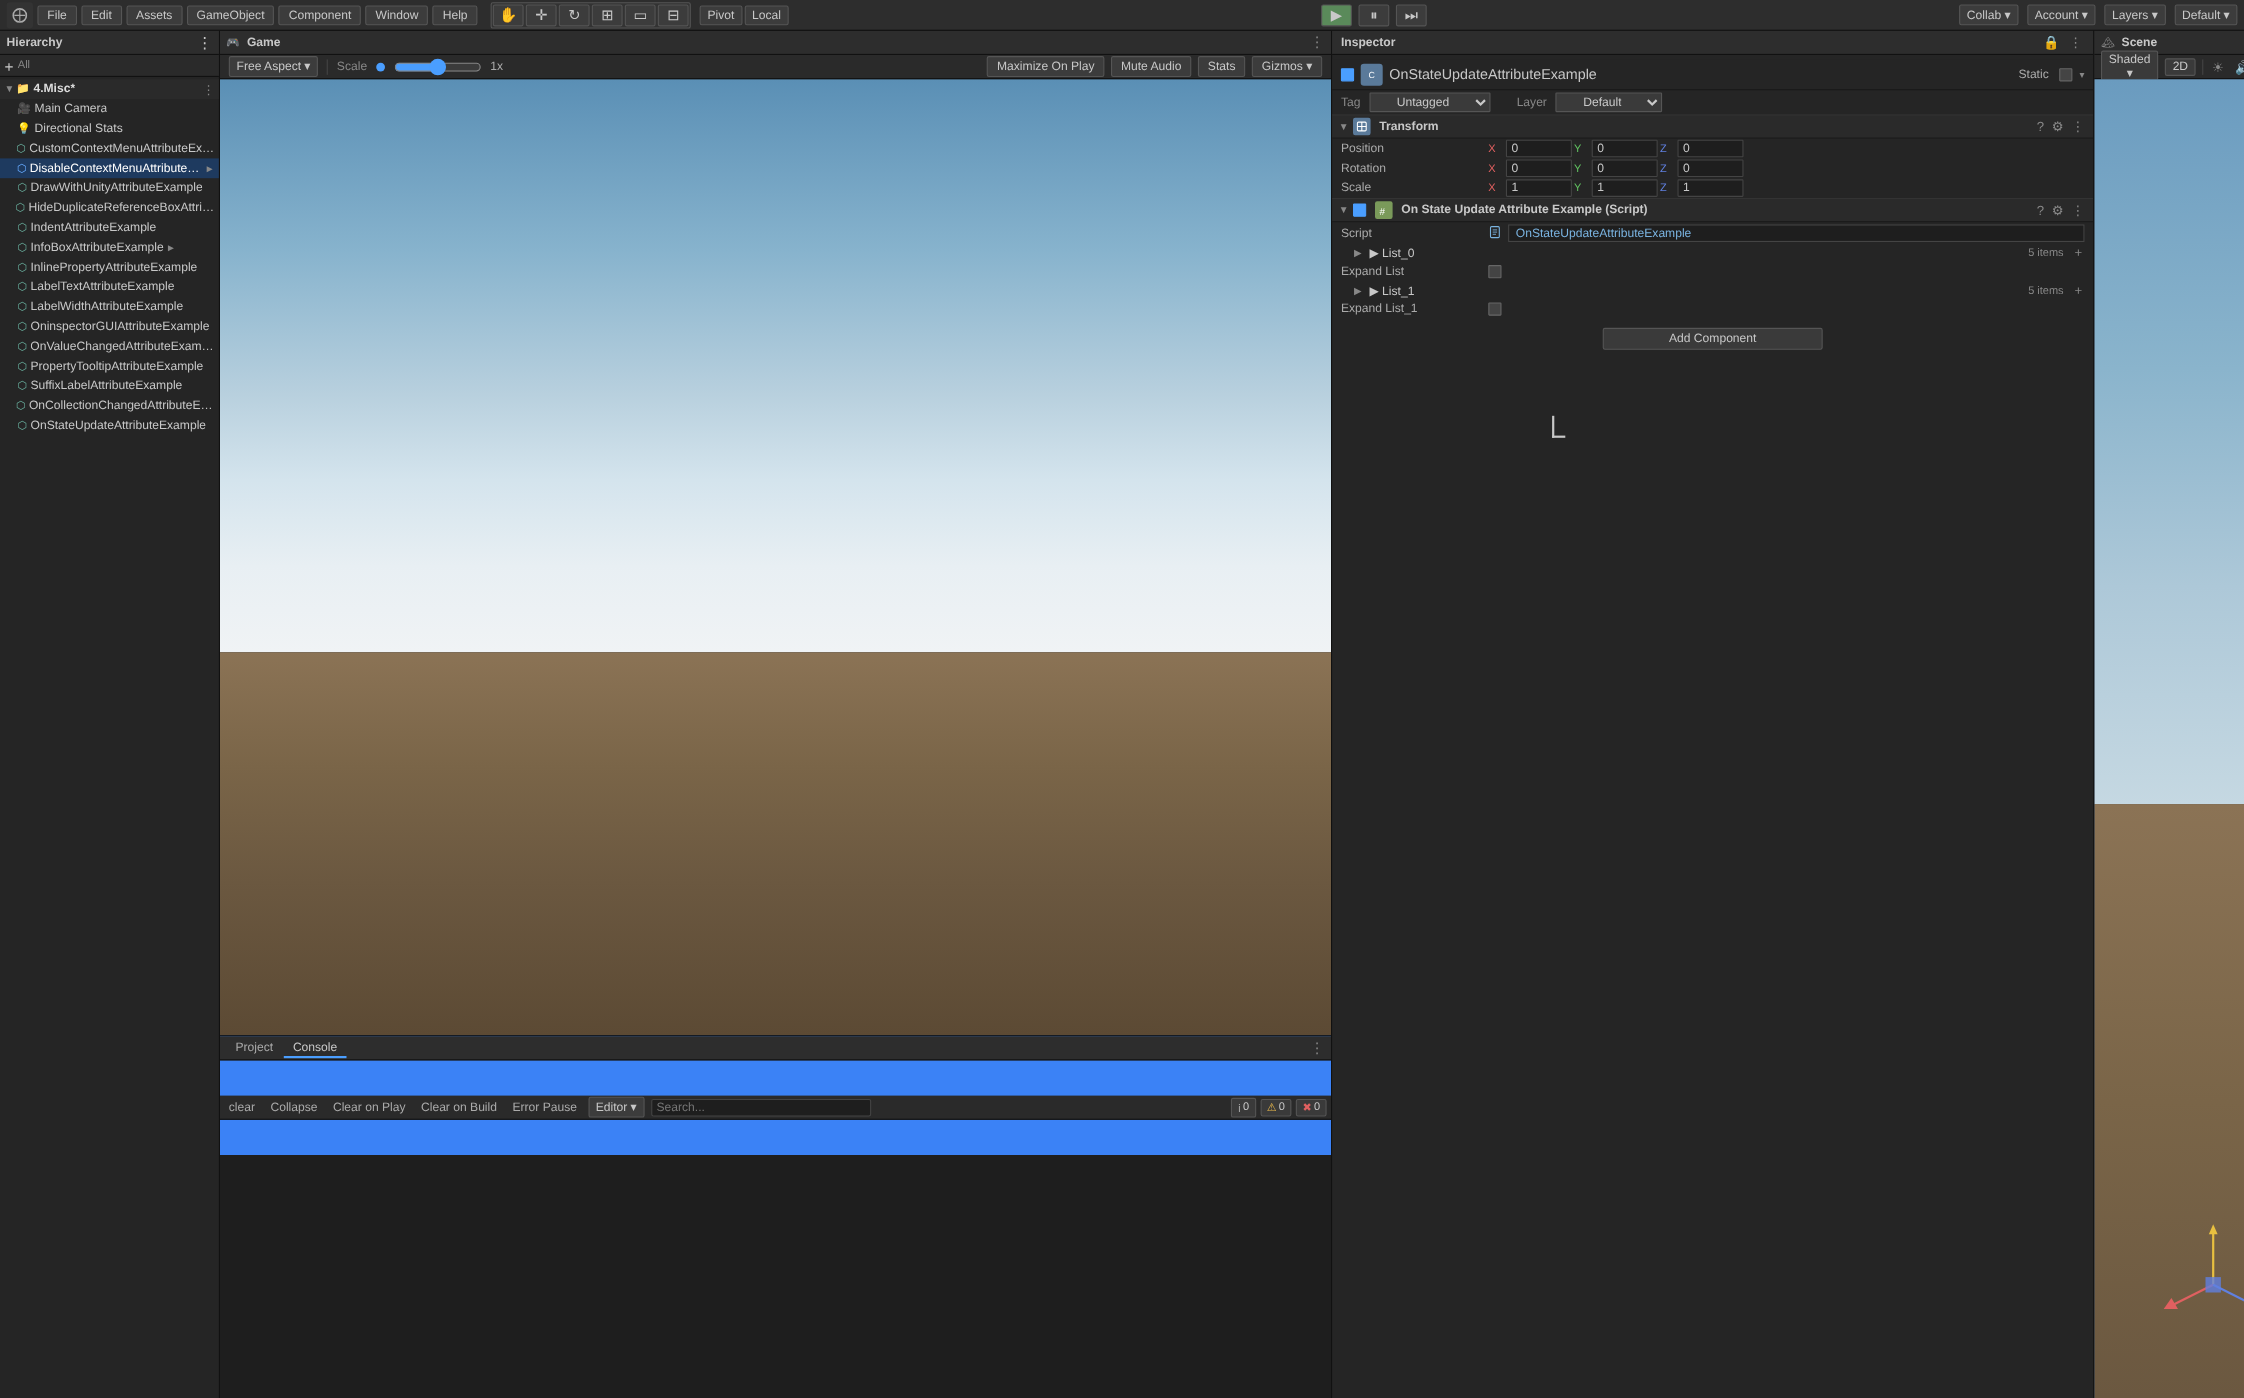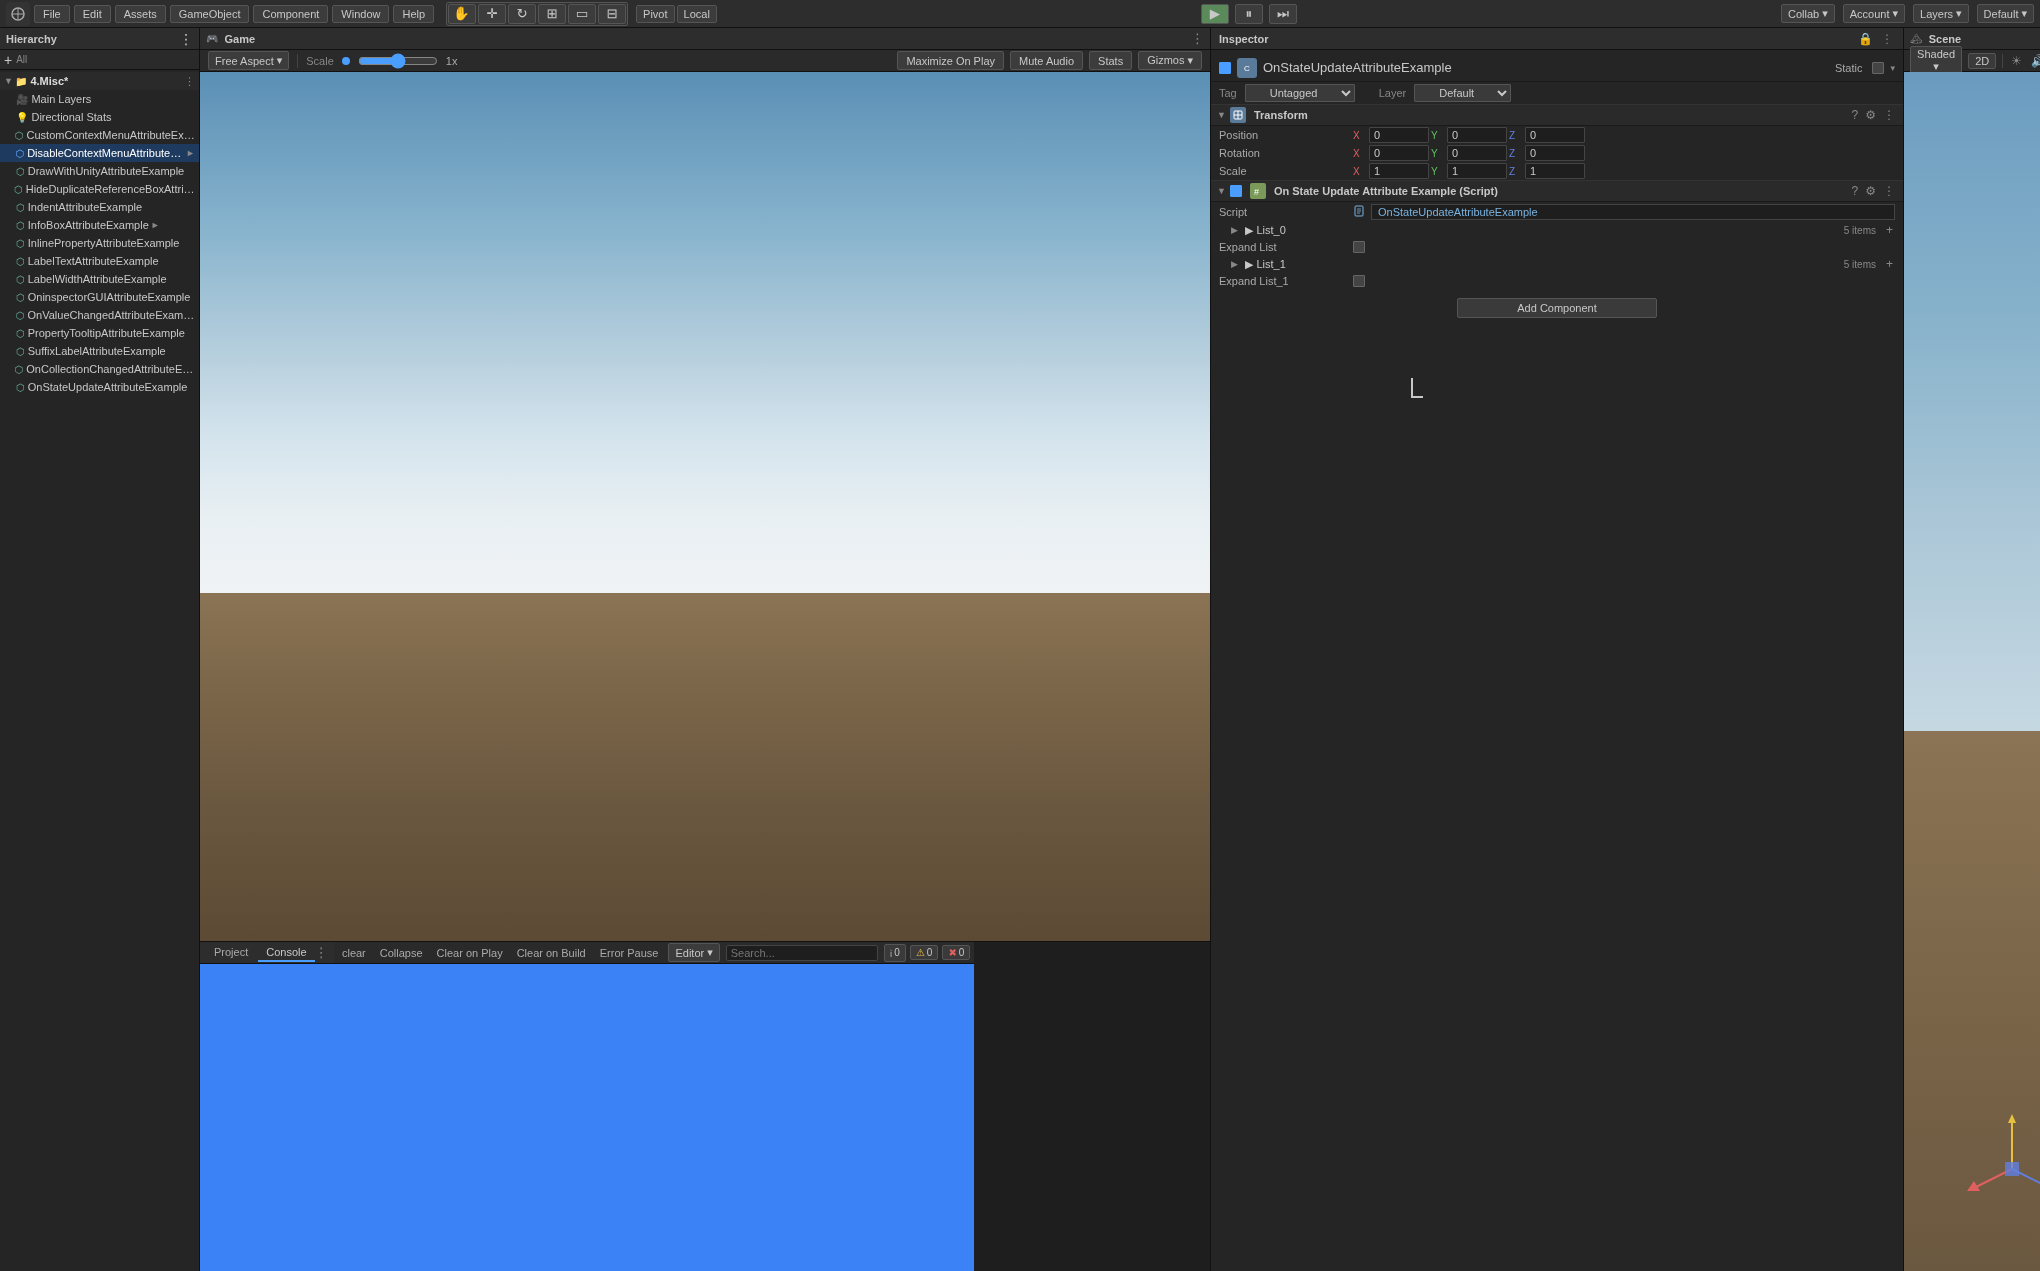--- a/index.html
+++ b/index.html
@@ -169,22 +169,23 @@
       height: 40%;
       background: linear-gradient(to bottom, #8b7355 0%, #7a6548 30%, #6b5840 60%, #5c4a34 100%);
     }
 
     
     .console-panel {
       height: 330px;
       background: #3b82f6;
       border-top: 1px solid #111;
       display: flex;
-      flex-direction: row;
+      flex-direction: column;
       flex-shrink: 0;
+      gap: 32px;
     }
     .console-header {
       height: 22px;
       background: #2d2d2d;
       border-bottom: 1px solid #111;
       display: flex;
       align-items: center;
       padding: 0 6px;
       justify-content: space-between;
     }
@@ -591,21 +592,21 @@
 
       <div class="hierarchy-item" style="background:#2a2a2a;">
         <span class="hierarchy-arrow">▼</span>
         <span style="font-size:10px;margin-right:3px;">📁</span>
         <span class="hierarchy-label" style="color:#ddd;font-weight:600;">4.Misc*</span>
         <button style="background:none;border:none;color:#888;cursor:pointer;margin-left:auto;font-size:11px;">⋮</button>
       </div>
       <div class="hierarchy-item">
         <span style="width:12px;"></span>
         <span style="font-size:10px;margin-right:3px;">🎥</span>
-        <span class="hierarchy-label">Main Layers</span>
+        <span class="hierarchy-label">Main Camera</span>
       </div>
       <div class="hierarchy-item">
         <span style="width:12px;"></span>
         <span style="font-size:10px;margin-right:3px;">💡</span>
         <span class="hierarchy-label">Directional Stats</span>
       </div>
       <div class="hierarchy-item">
         <span style="width:12px;"></span>
         <span style="font-size:10px;margin-right:3px;color:#6a9;">⬡</span>
         <span class="hierarchy-label">CustomContextMenuAttributeExample</span>

